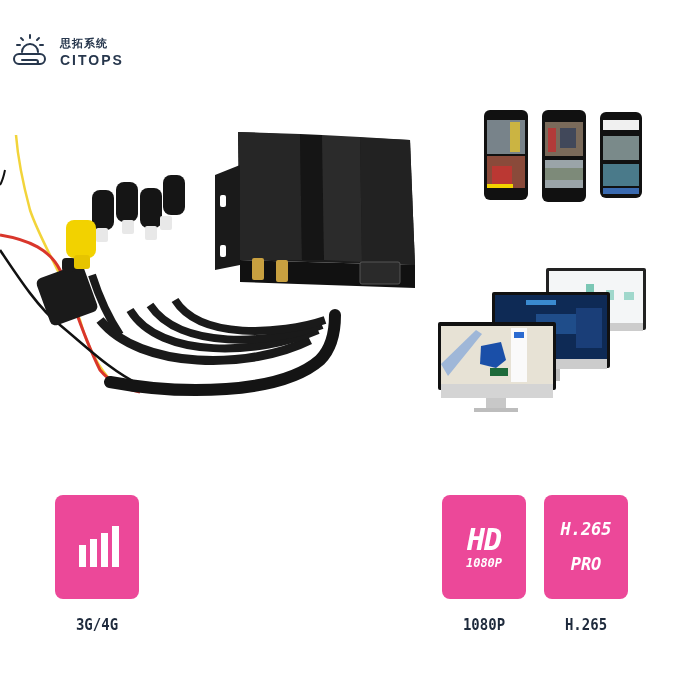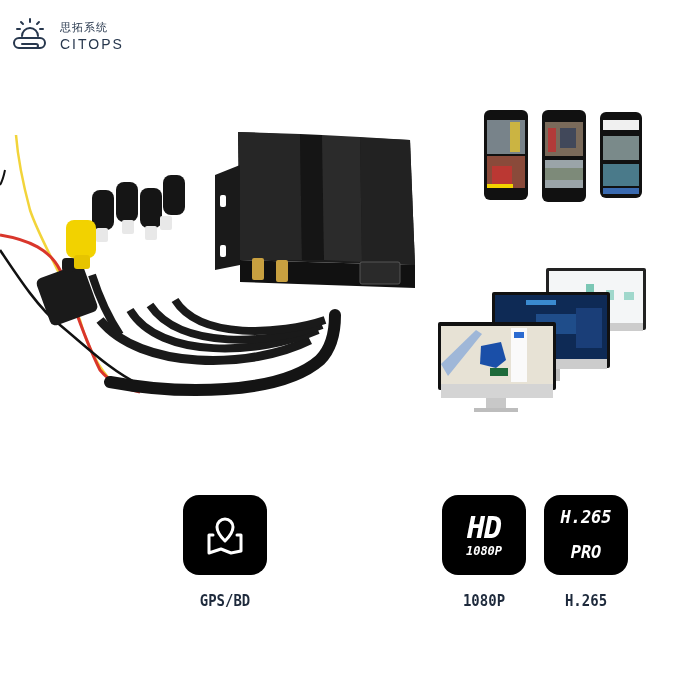--- a/index.html
+++ b/index.html
@@ -1,31 +1,31 @@
 <!DOCTYPE html>
 <html><head>
 <meta charset="utf-8">
 <style>
   * { box-sizing: border-box; margin: 0; padding: 0; }
   html, body { width: 700px; height: 700px; background: #ffffff; overflow: hidden; }
   body { position: relative; font-family: "Liberation Sans", sans-serif; }
 
-  .logo { position: absolute; left: 10px; top: 16px; width: 100px; height: 36px; }
+  .logo { position: absolute; left: 10px; top: 32px; width: 100px; height: 36px; font-weight: bold; }
   .logo-icon { position: absolute; left: 0; top: 0; width: 40px; height: 36px; }
   .logo-cn { position: absolute; left: 50px; top: 4px; font-size: 11px; color: #27374d; letter-spacing: 1px; font-family: "DejaVu Sans", sans-serif; }
   .logo-en { position: absolute; left: 50px; top: 20px; font-size: 14px; color: #27374d; letter-spacing: 2px; }
 
   .product { position: absolute; left: 0; top: 120px; width: 420px; height: 280px; }
 
   .phones { position: absolute; left: 480px; top: 108px; width: 170px; height: 95px; }
   .monitors { position: absolute; left: 436px; top: 264px; width: 220px; height: 150px; }
 
   .features { position: absolute; left: 0; top: 495px; width: 700px; height: 120px; }
   .feature { position: absolute; top: 0; width: 84px; text-align: center; }
-  .tile { width: 84px; height: 80px; background: #000000; border-radius: 16px; display: flex; align-items: center; justify-content: center; }
+  .tile { width: 84px; height: 104px; background: #ec4899; border-radius: 8px; display: flex; align-items: center; justify-content: center; }
   .feature-label { margin-top: 17px; font-family: "DejaVu Sans Mono", monospace; font-weight: bold; font-size: 14px; color: #1e2a3c; letter-spacing: 0px; white-space: nowrap; transform: scaleY(1.15); }
   .tile-text { color: #ffffff; font-family: "DejaVu Sans Mono", monospace; font-weight: bold; font-style: italic; text-align: center; line-height: 1; }
   .hd-big { font-size: 30px; letter-spacing: -1px; }
   .hd-small { font-size: 12px; margin-top: 2px; }
   .h265-a { font-size: 17px; }
   .h265-b { font-size: 17px; margin-top: 18px; }
 </style>
 </head>
 <body>
 
@@ -153,32 +153,32 @@
     <rect x="75" y="64" width="16" height="54" fill="#fafafa"></rect>
     <rect x="78" y="68" width="10" height="6" fill="#2a6ad0"></rect>
     <rect x="54" y="104" width="18" height="8" fill="#1e6a3a"></rect>
     <rect x="5" y="120" width="112" height="14" fill="#d4d4d4"></rect>
     <rect x="50" y="134" width="20" height="10" fill="#c8c8c8"></rect>
     <rect x="38" y="144" width="44" height="4" fill="#bdbdbd"></rect>
   </g>
 </svg>
 
 <div class="features">
-
-  <div class="feature" style="left:183px;">
+  <div class="feature" style="left:55px;">
     <div class="tile">
       <svg width="48" height="48" viewBox="0 0 48 48">
-        <g stroke="#fff" stroke-width="3" fill="none" stroke-linejoin="round" stroke-linecap="round">
-          <path d="M24 30 C18 24, 16 20, 16 16 a8 8 0 0 1 16 0 c0 4 -2 8 -8 14 Z"></path>
-          <path d="M12 24 L8 24 L8 42 L20 38 L30 42 L40 40 L40 24 L36 24"></path>
-        </g>
+        <rect x="6" y="22" width="7" height="22" fill="#fff"></rect>
+        <rect x="17" y="16" width="7" height="28" fill="#fff"></rect>
+        <rect x="28" y="10" width="7" height="34" fill="#fff"></rect>
+        <rect x="39" y="3" width="7" height="41" fill="#fff"></rect>
       </svg>
     </div>
-    <div class="feature-label">GPS/BD</div>
+    <div class="feature-label">3G/4G</div>
   </div>
+
 
 
   <div class="feature" style="left:442px;">
     <div class="tile">
       <div class="tile-text">
         <div class="hd-big">HD</div>
         <div class="hd-small">1080P</div>
       </div>
     </div>
     <div class="feature-label">1080P</div>

